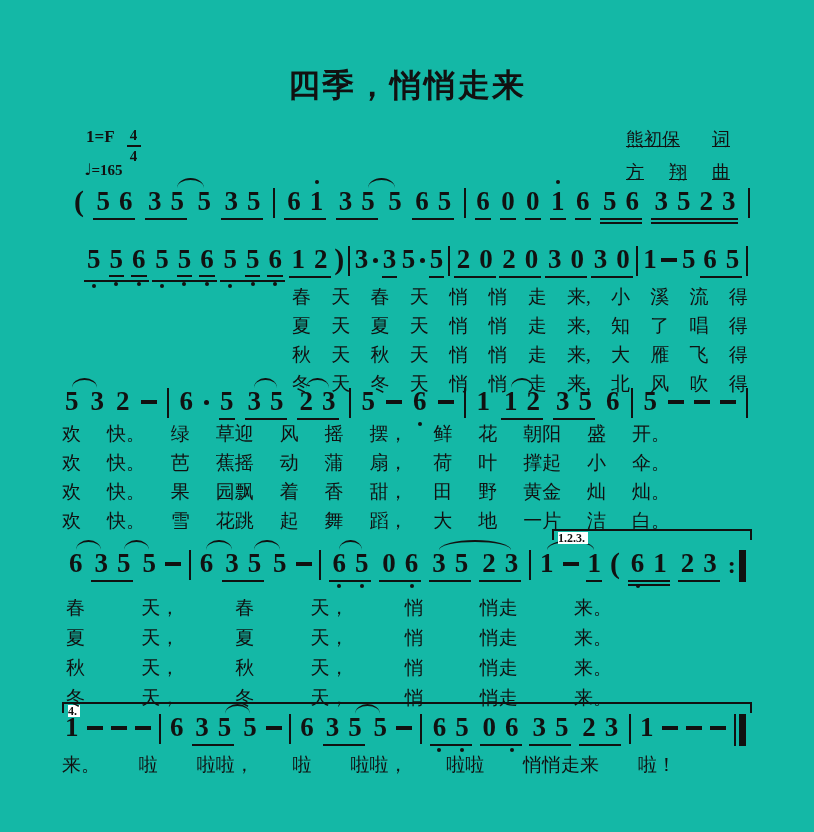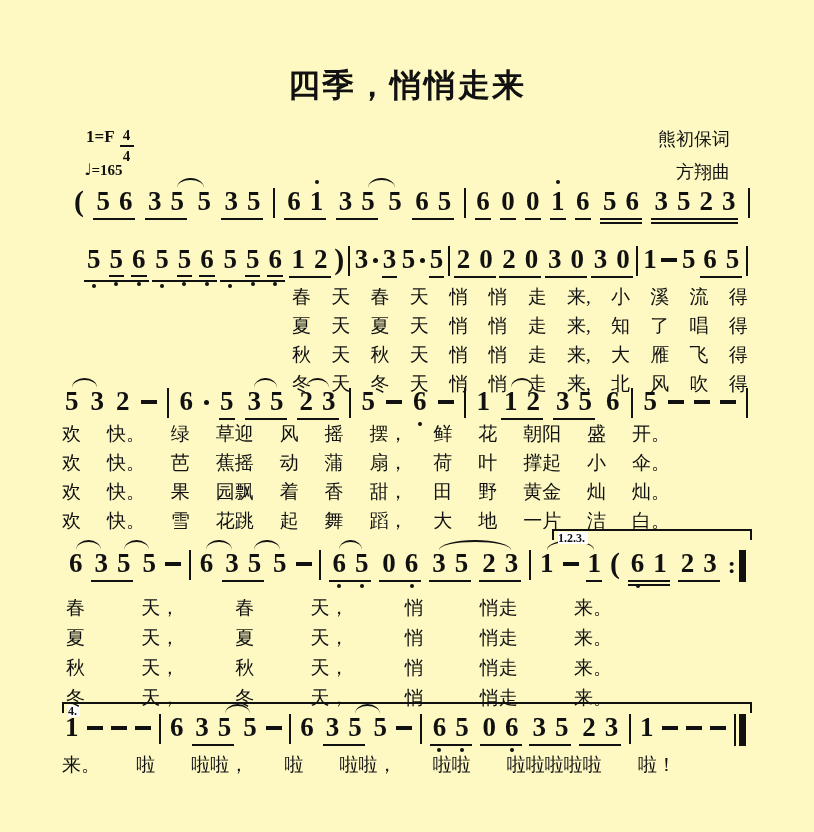--- a/index.html
+++ b/index.html
@@ -1,32 +1,32 @@
 <!DOCTYPE html>
 <html><head>
 <meta charset="utf-8">
 <style>
   html,body{margin:0;padding:0;background:#e8e8e8;}
   .page{
-    position:relative;width:814px;height:832px;background:#fef9c3;
+    position:relative;width:814px;height:832px;background:#14b8a6;
     font-family:"Liberation Serif","DejaVu Serif",serif;color:#111;
     margin:0 auto;overflow:hidden;
   }
   .title{
     position:absolute;top:64px;left:0;width:100%;text-align:center;
     font-size:32px;font-weight:bold;letter-spacing:2px;
   }
-  .keysig{position:absolute;left:86px;top:127px;display:flex;gap:5px;align-items:flex-start;
+  .keysig{position:absolute;left:86px;top:127px;display:flex;gap:12px;align-items:flex-start;
     font-size:17px;font-weight:bold;}
   .frac{display:flex;flex-direction:column;align-items:center;font-size:15px;line-height:1.15;}
   .frac-bar{width:14px;height:2px;background:#111;margin:1px 0;}
   .tempo{position:absolute;left:84px;top:160px;font-size:15px;font-weight:bold;}
   .tempo .q{font-family:"DejaVu Sans",sans-serif;font-size:16px;}
   .credits{position:absolute;left:626px;top:127px;width:104px;font-size:18px;}
-  .credit-row{display:flex;justify-content:flex-end;margin-bottom:9px;}
+  .credit-row{display:flex;justify-content:space-between;margin-bottom:9px;text-decoration:underline;}
   
   .sys{
     position:absolute;display:flex;justify-content:space-between;align-items:flex-start;
     font-size:27px;font-weight:bold;line-height:1;
   }
   .nt{position:relative;padding:0 1px;line-height:1;}
   .nt.u1{border-bottom:2px solid #111;padding-bottom:3px;}
   .nt.u2{border-bottom:2px solid #111;padding-bottom:2px;}
   .bm{display:flex;gap:7px;border-bottom:2px solid #111;padding:0 2px 3px;}
   .bm.bm2{border-bottom:6px double #111;}
@@ -498,17 +498,17 @@
         <span class="lcell">悄走</span>
         <span class="lcell">来。</span>
       </div>
       <div class="lrow" style="left: 62px; top: 755px; width: 614px;">
         <span class="lcell">来。</span>
         <span class="lcell">啦</span>
         <span class="lcell">啦啦，</span>
         <span class="lcell">啦</span>
         <span class="lcell">啦啦，</span>
         <span class="lcell">啦啦</span>
-        <span class="lcell">啦啦啦啦啦</span>
+        <span class="lcell">悄悄走来</span>
         <span class="lcell">啦！</span>
       </div>
     </div>
 </div>
 
 </body></html>

